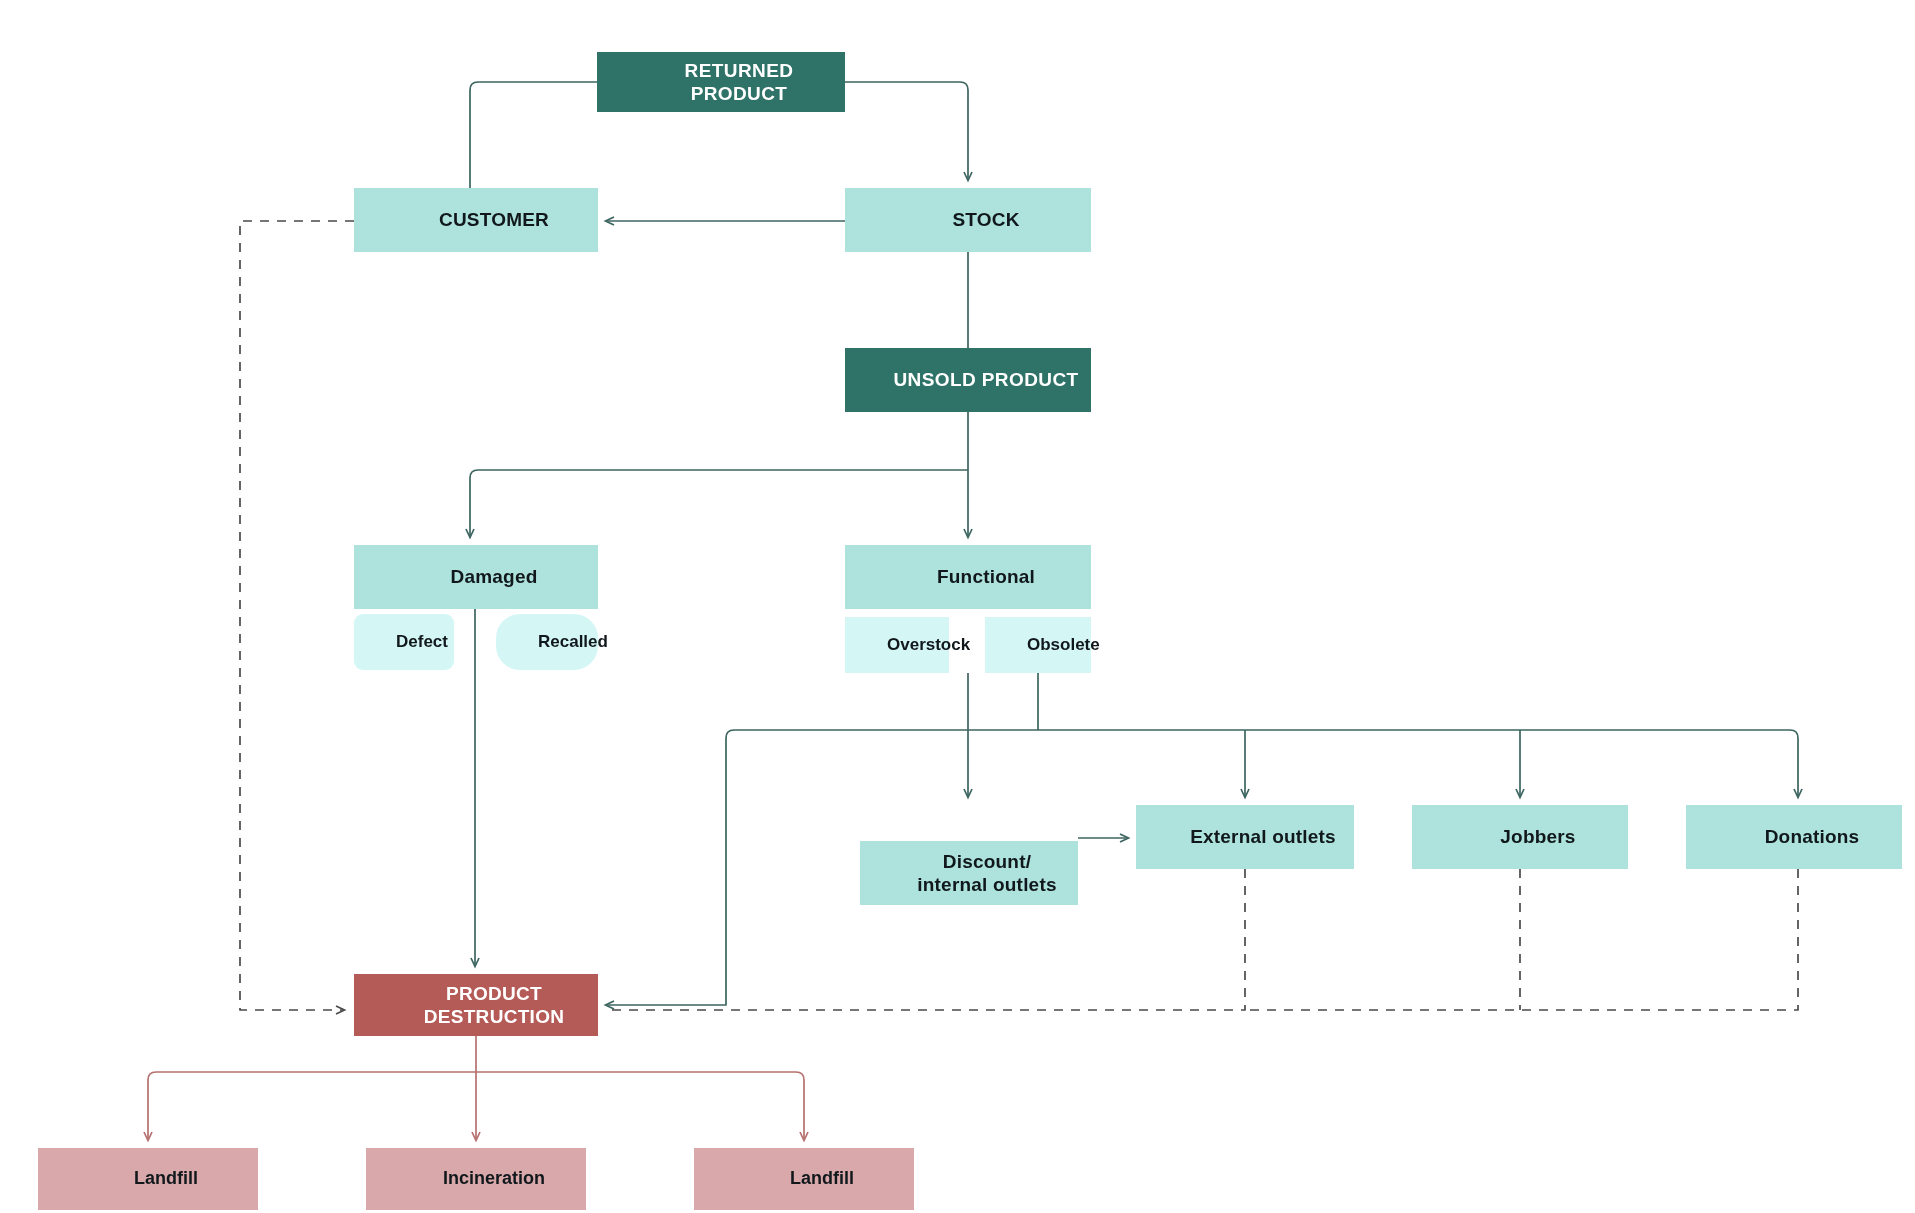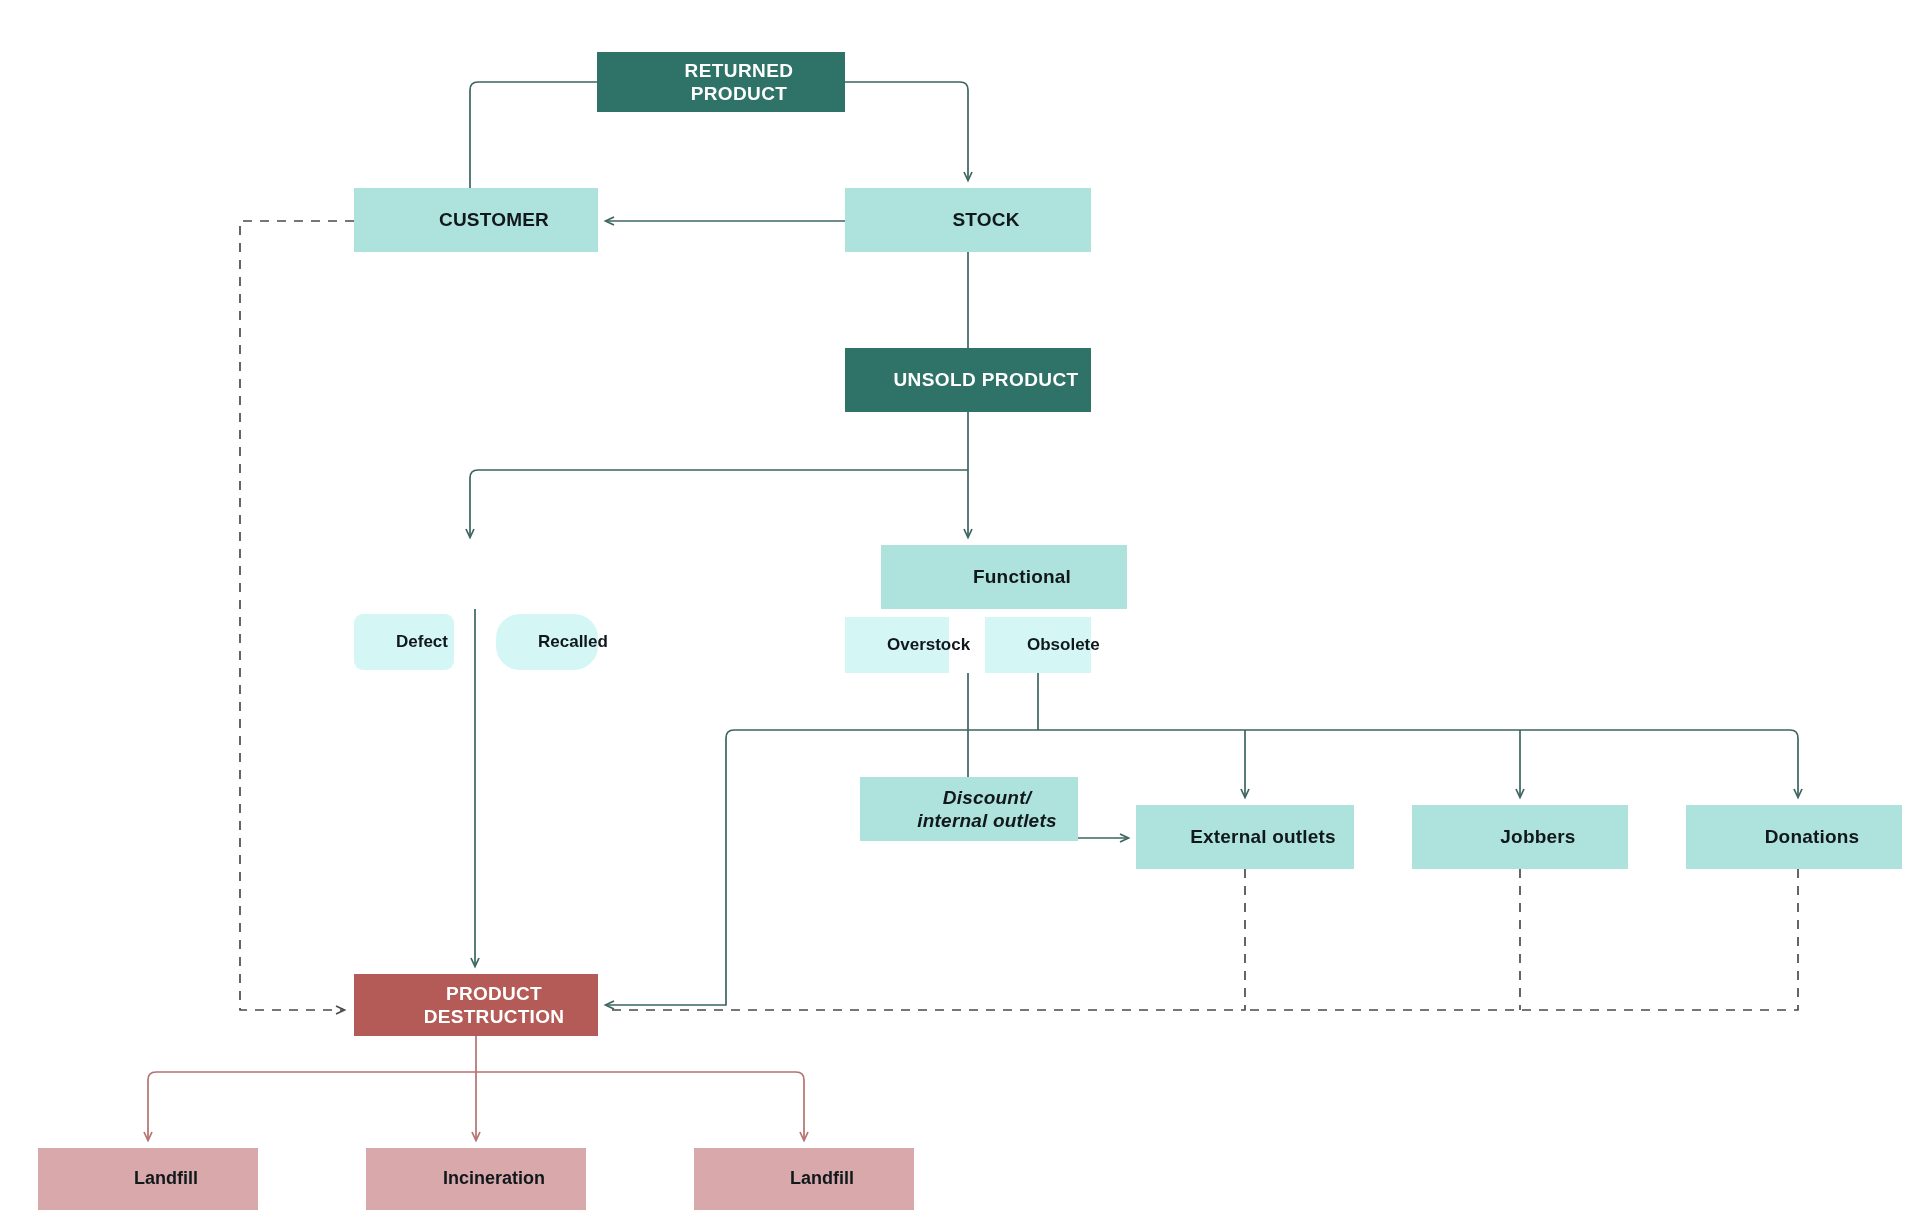--- a/index.html
+++ b/index.html
@@ -150,42 +150,45 @@
   </div>
 
   <div class="node v-light" style="left:845px;  top:188px;  width:246px; height:64px;align-items:center;">
     <span class="lbl">STOCK</span>
   </div>
 
   <div class="node v-dark" style="left:845px;  top:348px;  width:246px; height:64px;">
     <span class="lbl">UNSOLD PRODUCT</span>
   </div>
 
-
-  <div class="node v-light" style="left:845px;  top:545px;  width:246px; height:64px;margin-left:36px;">
+  <div class="node v-light" style="left:354px;  top:545px;  width:244px; height:64px;">
+    <span class="lbl">Damaged</span>
+  </div>
+
+  <div class="node v-light" style="left:845px;  top:545px;  width:246px; height:64px;">
     <span class="lbl">Functional</span>
   </div>
 
   <div class="node v-pale" style="left:354px;  top:614px;  width:100px; height:56px;border-radius:9px;">
     <span class="lbl">Defect</span>
   </div>
 
   <div class="node v-pale" style="left:496px;  top:614px;  width:102px; height:56px;border-radius:24px;">
     <span class="lbl">Recalled</span>
   </div>
 
   <div class="node v-pale" style="left:845px;  top:617px;  width:104px; height:56px;">
     <span class="lbl">Overstock</span>
   </div>
 
   <div class="node v-pale" style="left:985px;  top:617px;  width:106px; height:56px;">
     <span class="lbl">Obsolete</span>
   </div>
 
-  <div class="node v-light" style="left:860px;  top:777px;  width:218px; height:64px;font-style:italic;">
+  <div class="node v-light" style="left:860px;  top:841px;  width:218px; height:64px;">
     <span class="lbl">Discount/
 internal outlets</span>
   </div>
 
   <div class="node v-light" style="left:1136px; top:805px;  width:218px; height:64px;">
     <span class="lbl">External outlets</span>
   </div>
 
   <div class="node v-light" style="left:1412px; top:805px;  width:216px; height:64px;">
     <span class="lbl">Jobbers</span>

